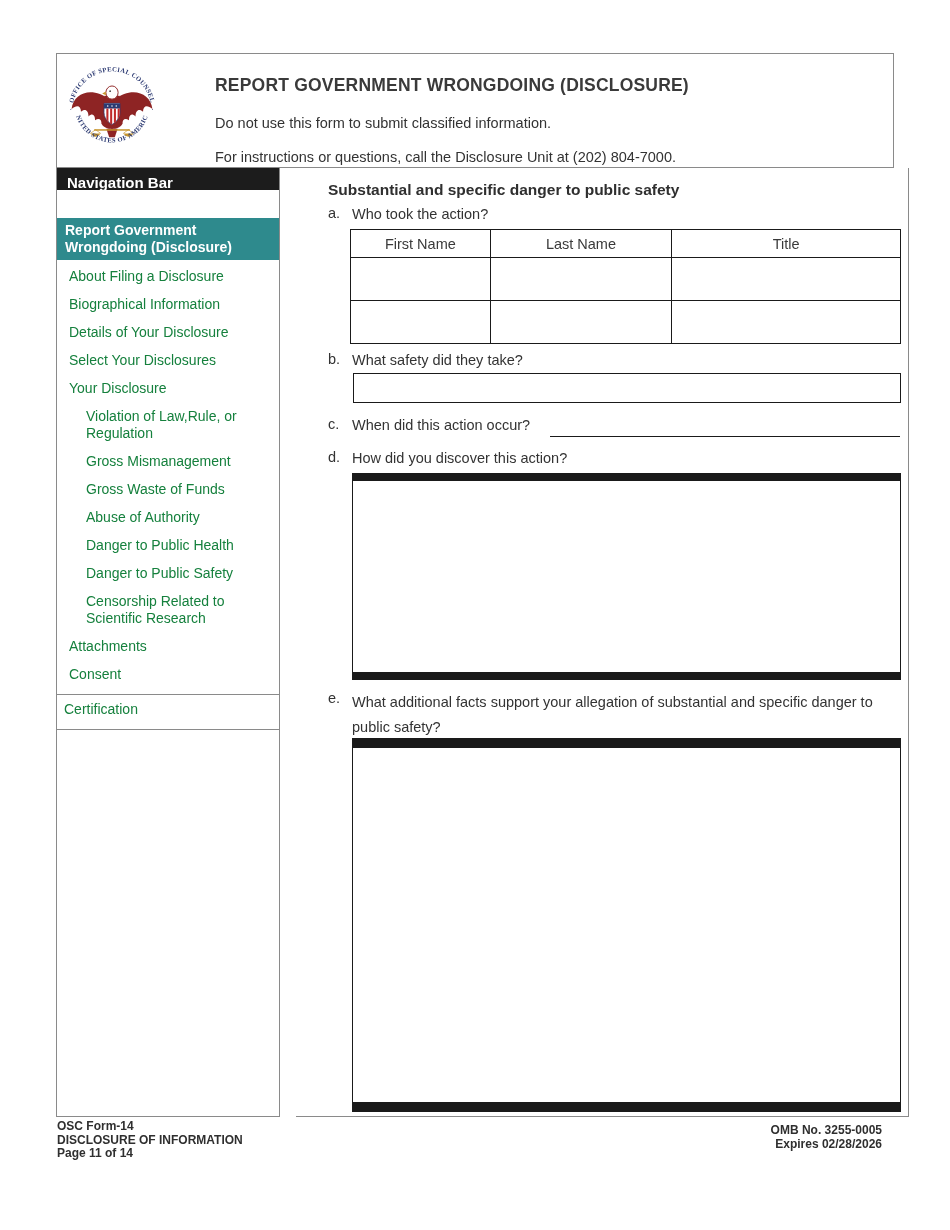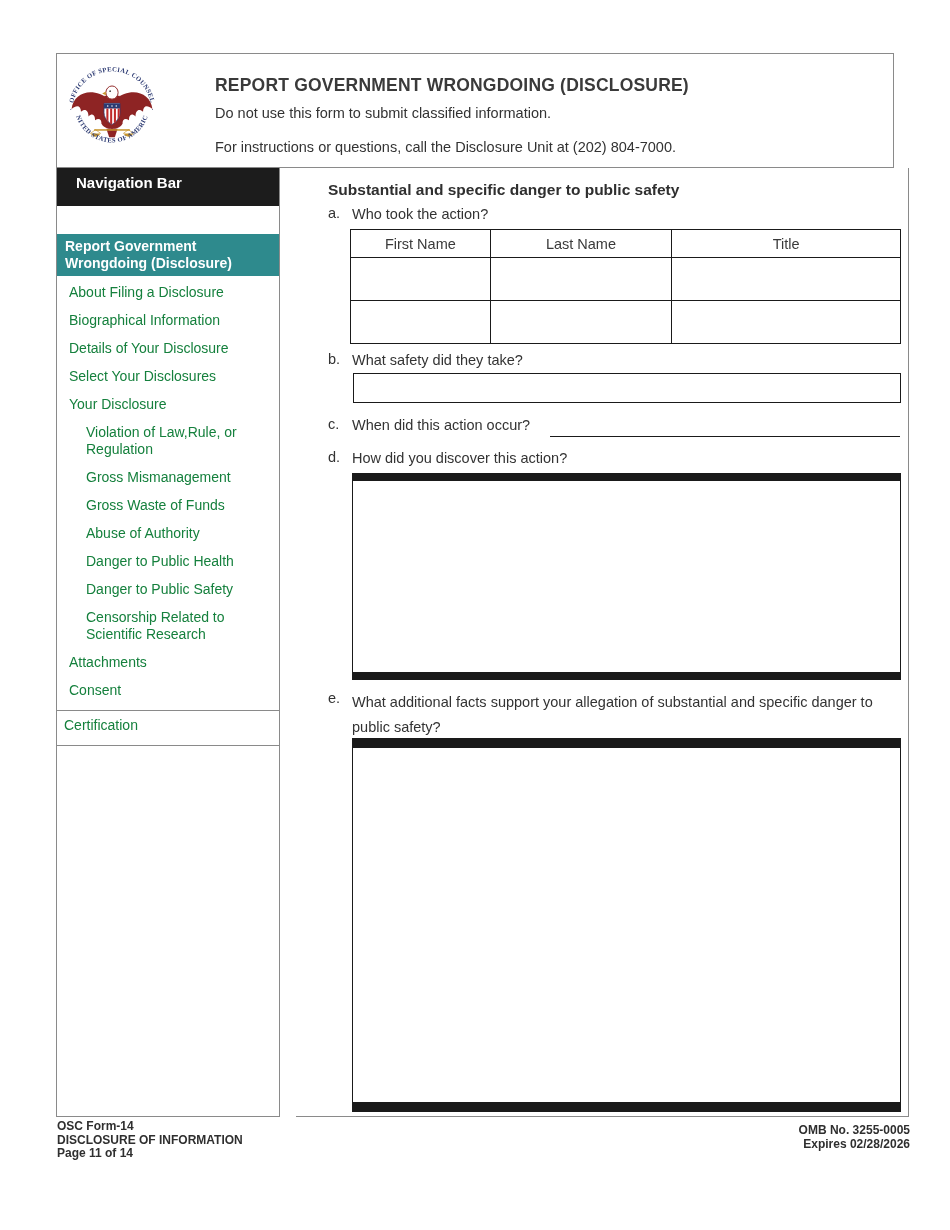--- a/index.html
+++ b/index.html
@@ -6,29 +6,29 @@
   html,body { width:950px; height:1230px; background:#ffffff;
               font-family:"Liberation Sans", sans-serif; color:#3a3a3a; }
   .page { position:relative; width:950px; height:1230px; background:#fff; overflow:hidden; }
 
   
   .header-box { position:absolute; left:56px; top:53px; width:838px; height:115px;
                 border:1px solid #8a8a8a; background:#fff; }
   .seal { position:absolute; left:8px; top:8px; width:94px; height:94px; }
   .header-text { position:absolute; left:158px; top:21px; width:660px; }
   .header-title { font-size:17.5px; font-weight:bold; color:#3a3a3a; letter-spacing:0.2px; }
-  .header-line { font-size:14.5px; line-height:17.5px; color:#333; margin-top:9px; }
+  .header-line { font-size:14.5px; line-height:17.5px; color:#333; margin-top:19px; }
   .header-line + .header-line { margin-top:16px; }
 
   
   .sidebar { position:absolute; left:56px; top:168px; width:224px; height:949px;
              border-left:1px solid #8a8a8a; border-right:1px solid #8a8a8a;
              border-bottom:1px solid #8a8a8a; background:#fff; }
-  .nav-header { height:38px; line-height:30px; background:#1c1c1c; color:#fff;
-                font-size:15px; font-weight:bold; padding-left:19px; }
+  .nav-header { height:22px; line-height:30px; background:#1c1c1c; color:#fff;
+                font-size:15px; font-weight:bold; padding-left:10px; }
   .nav-gap { height:28px; }
   .nav-selected { background:#2e8a8d; color:#fff; font-size:14px; font-weight:bold;
                   line-height:17px; padding:4px 8px; cursor:pointer; }
   .nav-items { padding-top:8px; }
   .nav-item { font-size:14px; line-height:17px; color:#15803d; margin-bottom:11px;
               cursor:pointer; padding-right:6px; }
   .lvl0 { padding-left:7px; }
   .lvl1 { padding-left:12px; }
   .lvl2 { padding-left:29px; }
   .cert-divider { border-top:1px solid #8a8a8a; height:0; margin-bottom:6px; }
@@ -67,21 +67,21 @@
              border-right:1.5px solid #1a1a1a; resize:none; outline:none;
              font-size:14px; padding:4px 6px; font-family:"Liberation Sans", sans-serif; }
   .box-d { left:56px; top:305px; width:549px; height:207px;
            border-top:8px solid #1a1a1a; border-bottom:8px solid #1a1a1a; }
   .box-e { left:56px; top:570px; width:549px; height:374px;
            border-top:10px solid #1a1a1a; border-bottom:10px solid #1a1a1a; }
 
   
   .footer-left { position:absolute; left:57px; top:1120px; font-size:12px;
                  font-weight:bold; line-height:13.5px; color:#2f2f2f; }
-  .footer-right { position:absolute; right:40px; top:1124px; font-size:12px;
+  .footer-right { position:absolute; right:68px; top:1124px; font-size:12px;
                   font-weight:bold; line-height:13.5px; color:#2f2f2f; text-align:right; }
 </style>
 </head>
 <body>
 
 <div class="page">
 
   <div class="header-box">
     <svg class="seal" viewBox="0 0 100 100">
       <circle cx="50" cy="50" r="49" fill="#ffffff"></circle>

